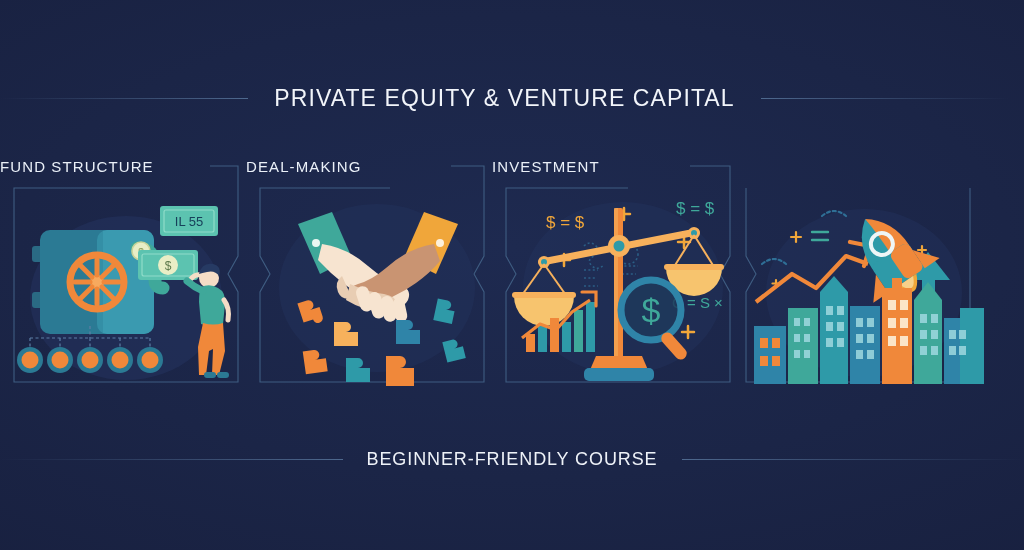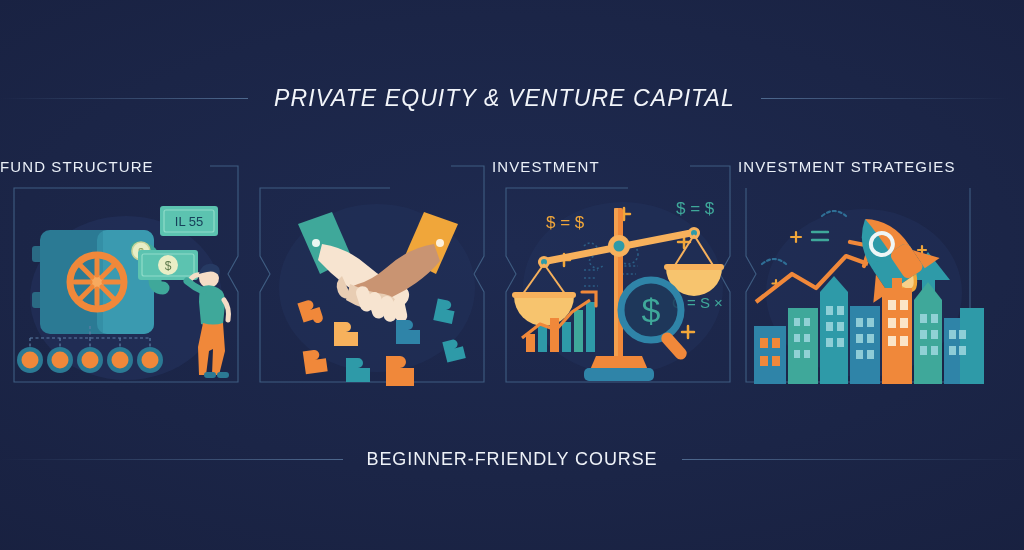--- a/index.html
+++ b/index.html
@@ -12,21 +12,21 @@
   #stage {
     position: relative;
     width: 1024px; height: 550px;
     background:
       radial-gradient(ellipse 900px 420px at 50% 45%, #1e2a50 0%, #1b2547 55%, #18203f 100%);
   }
 
   
   .title-band {
     position: absolute; left: 0; top: 78px; width: 1009px; height: 40px;
-    display: flex; align-items: center; justify-content: center; gap: 0; font-style: italic;
+    display: flex; align-items: center; justify-content: center; gap: 0;
   }
   .rule {
     height: 1px; flex: 1 1 auto;
   }
   .rule.left  { background: linear-gradient(90deg, rgba(120,160,200,0) 0%, rgba(120,160,200,.45) 85%, rgba(120,160,200,.55) 100%); }
   .rule.right { background: linear-gradient(270deg, rgba(120,160,200,0) 0%, rgba(120,160,200,.45) 85%, rgba(120,160,200,.55) 100%); }
   .main-title {
     color: #f2f5fa; font-size: 23px; letter-spacing: 1.1px;
     padding: 0 26px; white-space: nowrap; font-weight: 400;
   }
@@ -162,20 +162,21 @@
             <path d="M216 112 q6 8 4 20" stroke="#f5ddc6" stroke-width="5" fill="none" stroke-linecap="round"></path>
             <path d="M195 135 q10 3 20 0 l2 28 -6 24 h-7 l1 -26 -4 2 -3 24 h-7 l-1 -28z" fill="#f0883a"></path>
             <rect x="196" y="184" width="12" height="6" rx="3" fill="#2b7a94"></rect>
             <rect x="209" y="184" width="12" height="6" rx="3" fill="#2b7a94"></rect>
           </g>
         </svg>
       </div>
     </div>
 
     <div class="panel">
+      <div class="cap">DEAL-MAKING</div>
       <svg class="frame" viewBox="0 0 246 232">
         <path d="M205 8 L238 8 L238 98 L228 116 L238 134 L238 224 L14 224 L14 134 L24 116 L14 98 L14 30 L144 30" fill="none" stroke="#3f5d82" stroke-width="1.1"></path>
       </svg>
       <div class="art">
         <svg viewBox="0 0 246 200">
           <ellipse cx="123" cy="100" rx="98" ry="84" fill="#24335e" opacity=".45"></ellipse>
 
           <path d="M44 36 l34 -12 l20 46 l-32 16z" fill="#3fa89a"></path>
           <circle cx="62" cy="55" r="4" fill="#eaf7f2"></circle>
 
@@ -282,21 +283,20 @@
             <circle cx="151" cy="122" r="30" fill="#1e3a5c" opacity=".85"></circle>
             <circle cx="151" cy="122" r="30" fill="none" stroke="#2f84a8" stroke-width="7"></circle>
             <text x="151" y="134" text-anchor="middle" font-family="Liberation Sans, sans-serif" font-size="34" fill="#3fa89a">$</text>
             <rect x="168" y="142" width="12" height="32" rx="6" fill="#f0883a" transform="rotate(-42 174 158)"></rect>
           </g>
         </svg>
       </div>
     </div>
 
     <div class="panel">
-      <div class="cap">INVESTMENT STRATEGIES</div>
       <svg class="frame" viewBox="0 0 246 232">
         <path d="M232 30 L232 224 L8 224 L8 134 L18 116 L8 98 L8 30 L8 30" fill="none" stroke="#3f5d82" stroke-width="1.1"></path>
       </svg>
       <div class="art">
         <svg viewBox="0 0 246 200">
           <ellipse cx="118" cy="105" rx="98" ry="84" fill="#24335e" opacity=".45"></ellipse>
 
           <g stroke="#f0a63a" stroke-width="2.2" stroke-linecap="round">
             <line x1="50" y1="44" x2="50" y2="54"></line>
               <line x1="45" y1="49" x2="55" y2="49"></line>

